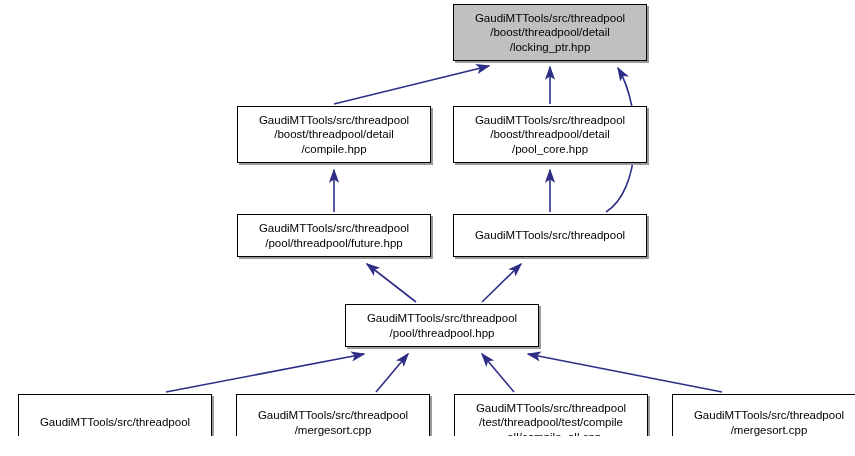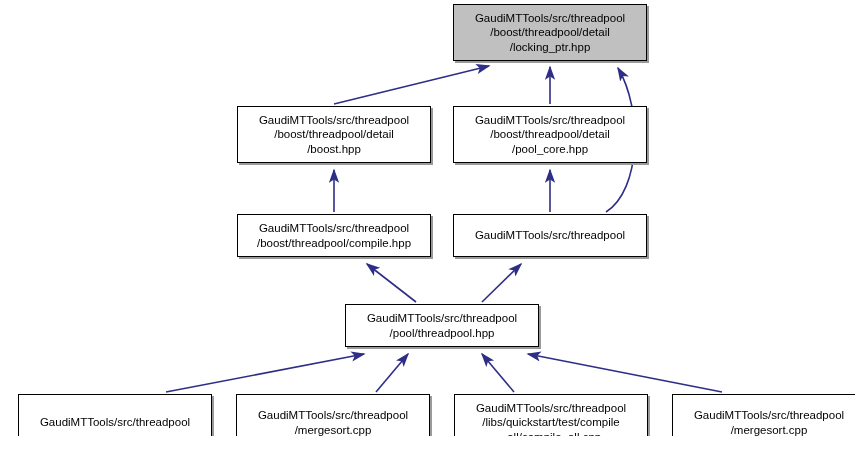--- a/index.html
+++ b/index.html
@@ -77,32 +77,32 @@
 
   <div class="node highlight" style="left:437px; top:4px; width:194px; height:57px;">
     <span class="ln">GaudiMTTools/src/threadpool</span>
     <span class="ln">/boost/threadpool/detail</span>
     <span class="ln">/locking_ptr.hpp</span>
   </div>
 
   <div class="node" style="left:221px; top:106px; width:194px; height:57px;">
     <span class="ln">GaudiMTTools/src/threadpool</span>
     <span class="ln">/boost/threadpool/detail</span>
-    <span class="ln">/boost.hpp</span>
+    <span class="ln">/compile.hpp</span>
   </div>
 
   <div class="node" style="left:437px; top:106px; width:194px; height:57px;">
     <span class="ln">GaudiMTTools/src/threadpool</span>
     <span class="ln">/boost/threadpool/detail</span>
     <span class="ln">/pool_core.hpp</span>
   </div>
 
   <div class="node" style="left:221px; top:214px; width:194px; height:43px;">
     <span class="ln">GaudiMTTools/src/threadpool</span>
-    <span class="ln">/boost/threadpool/compile.hpp</span>
+    <span class="ln">/pool/threadpool/future.hpp</span>
   </div>
 
   <div class="node" style="left:437px; top:214px; width:194px; height:43px;">
     <span class="ln">GaudiMTTools/src/threadpool</span>
   </div>
 
   <div class="node" style="left:329px; top:304px; width:194px; height:43px;">
     <span class="ln">GaudiMTTools/src/threadpool</span>
     <span class="ln">/pool/threadpool.hpp</span>
   </div>
@@ -111,21 +111,21 @@
     <span class="ln">GaudiMTTools/src/threadpool</span>
   </div>
 
   <div class="node" style="left:220px; top:394px; width:194px; height:57px;">
     <span class="ln">GaudiMTTools/src/threadpool</span>
     <span class="ln">/mergesort.cpp</span>
   </div>
 
   <div class="node" style="left:438px; top:394px; width:194px; height:57px;">
     <span class="ln">GaudiMTTools/src/threadpool</span>
-    <span class="ln">/libs/quickstart/test/compile</span>
+    <span class="ln">/test/threadpool/test/compile</span>
     <span class="ln">_all/compile_all.cpp</span>
   </div>
 
   <div class="node" style="left:656px; top:394px; width:194px; height:57px;">
     <span class="ln">GaudiMTTools/src/threadpool</span>
     <span class="ln">/mergesort.cpp</span>
   </div>
 
 </div>
 

